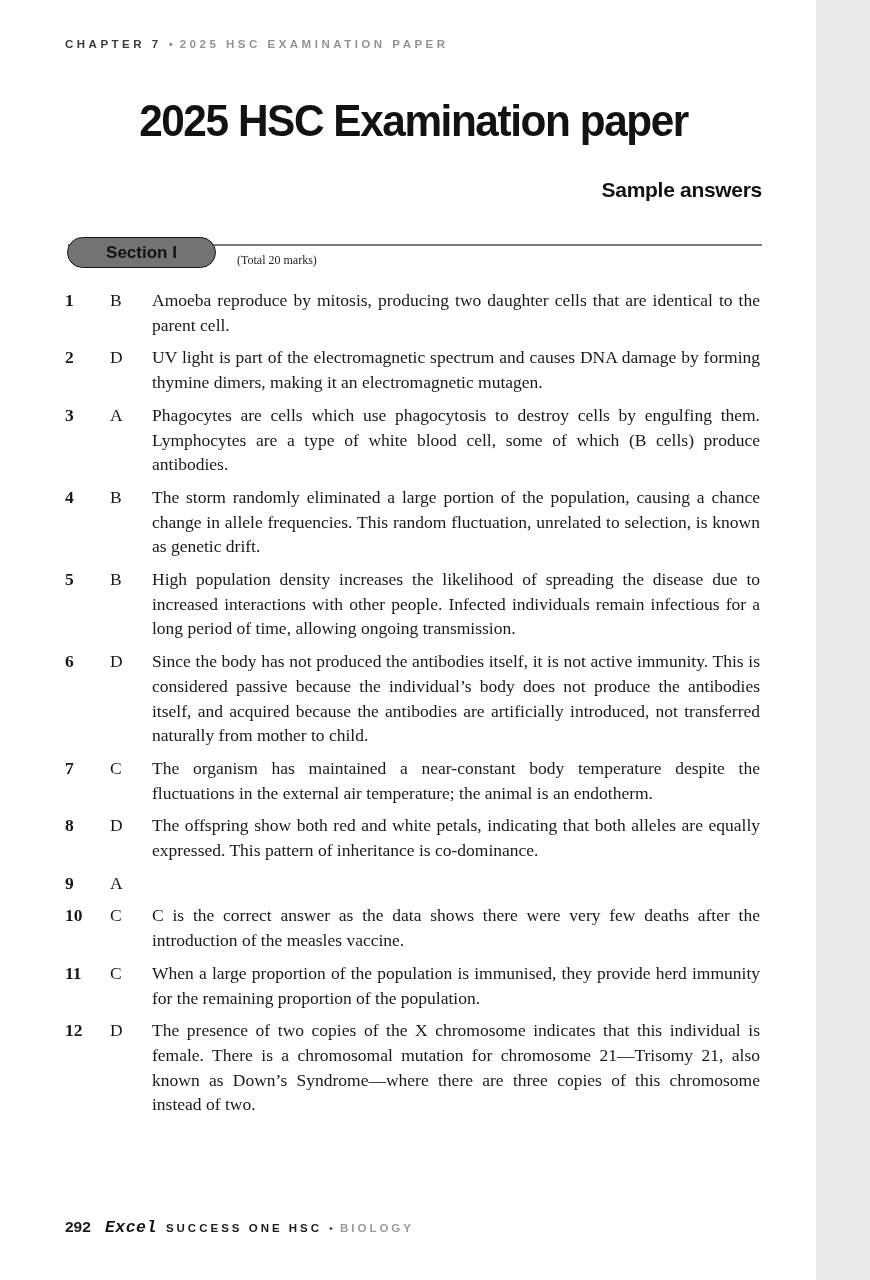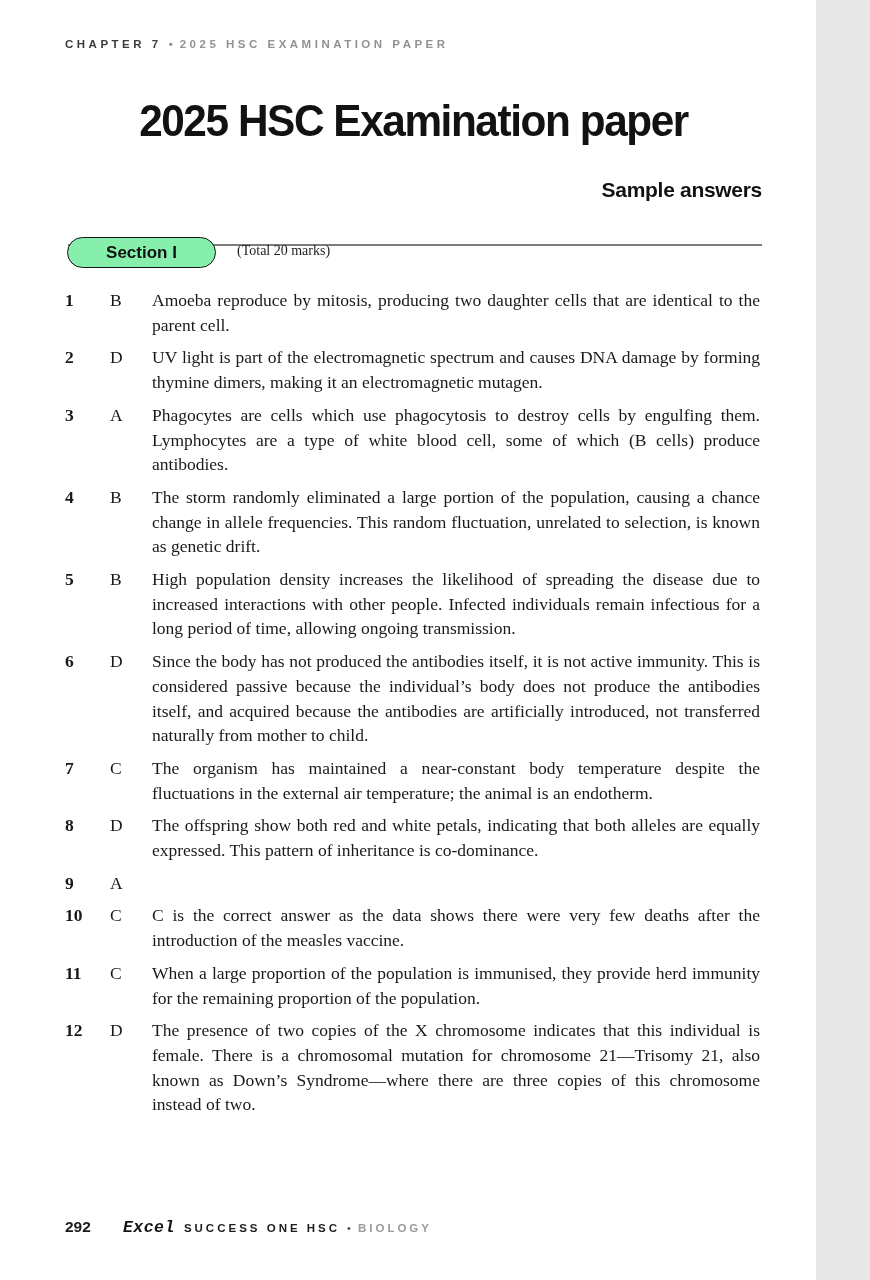--- a/index.html
+++ b/index.html
@@ -72,36 +72,36 @@
     right: 0;
     height: 1.6px;
     background: #7d7d7d;
   }
   .section-pill {
     position: absolute;
     top: 0;
     left: 2px;
     width: 147px;
     height: 29px;
-    background: #86efac;
+    background: #737373;
     border: 1.7px solid #161616;
     border-radius: 16px;
     display: flex;
     align-items: center;
     justify-content: center;
     font-family: "Liberation Sans", sans-serif;
     font-weight: bold;
     font-size: 17px;
     color: #121212;
   }
   .section-total {
     position: absolute;
     left: 172px;
-    top: 6px;
-    font-size: 14px;
+    top: 16px;
+    font-size: 12px;
     color: #1d1d1d;
     text-align: center;
   }
 
   
   .answers {
     position: absolute;
     top: 288px;
     left: 65px;
     width: 695px;
@@ -124,21 +124,21 @@
     left: 65px;
     display: flex;
     align-items: baseline;
     white-space: nowrap;
   }
   .footer .page-number {
     font-family: "Liberation Sans", sans-serif;
     font-weight: bold;
     font-size: 15.5px;
     color: #1c1c1c;
-    margin-right: 32px;
+    margin-right: 14px;
   }
   .footer .brand {
     font-family: Liberation Mono, monospace;
     font-weight: bold;
     font-style: italic;
     font-size: 16.5px;
     color: #141414;
     margin-right: 9px;
     letter-spacing: 0.5px;
   }

